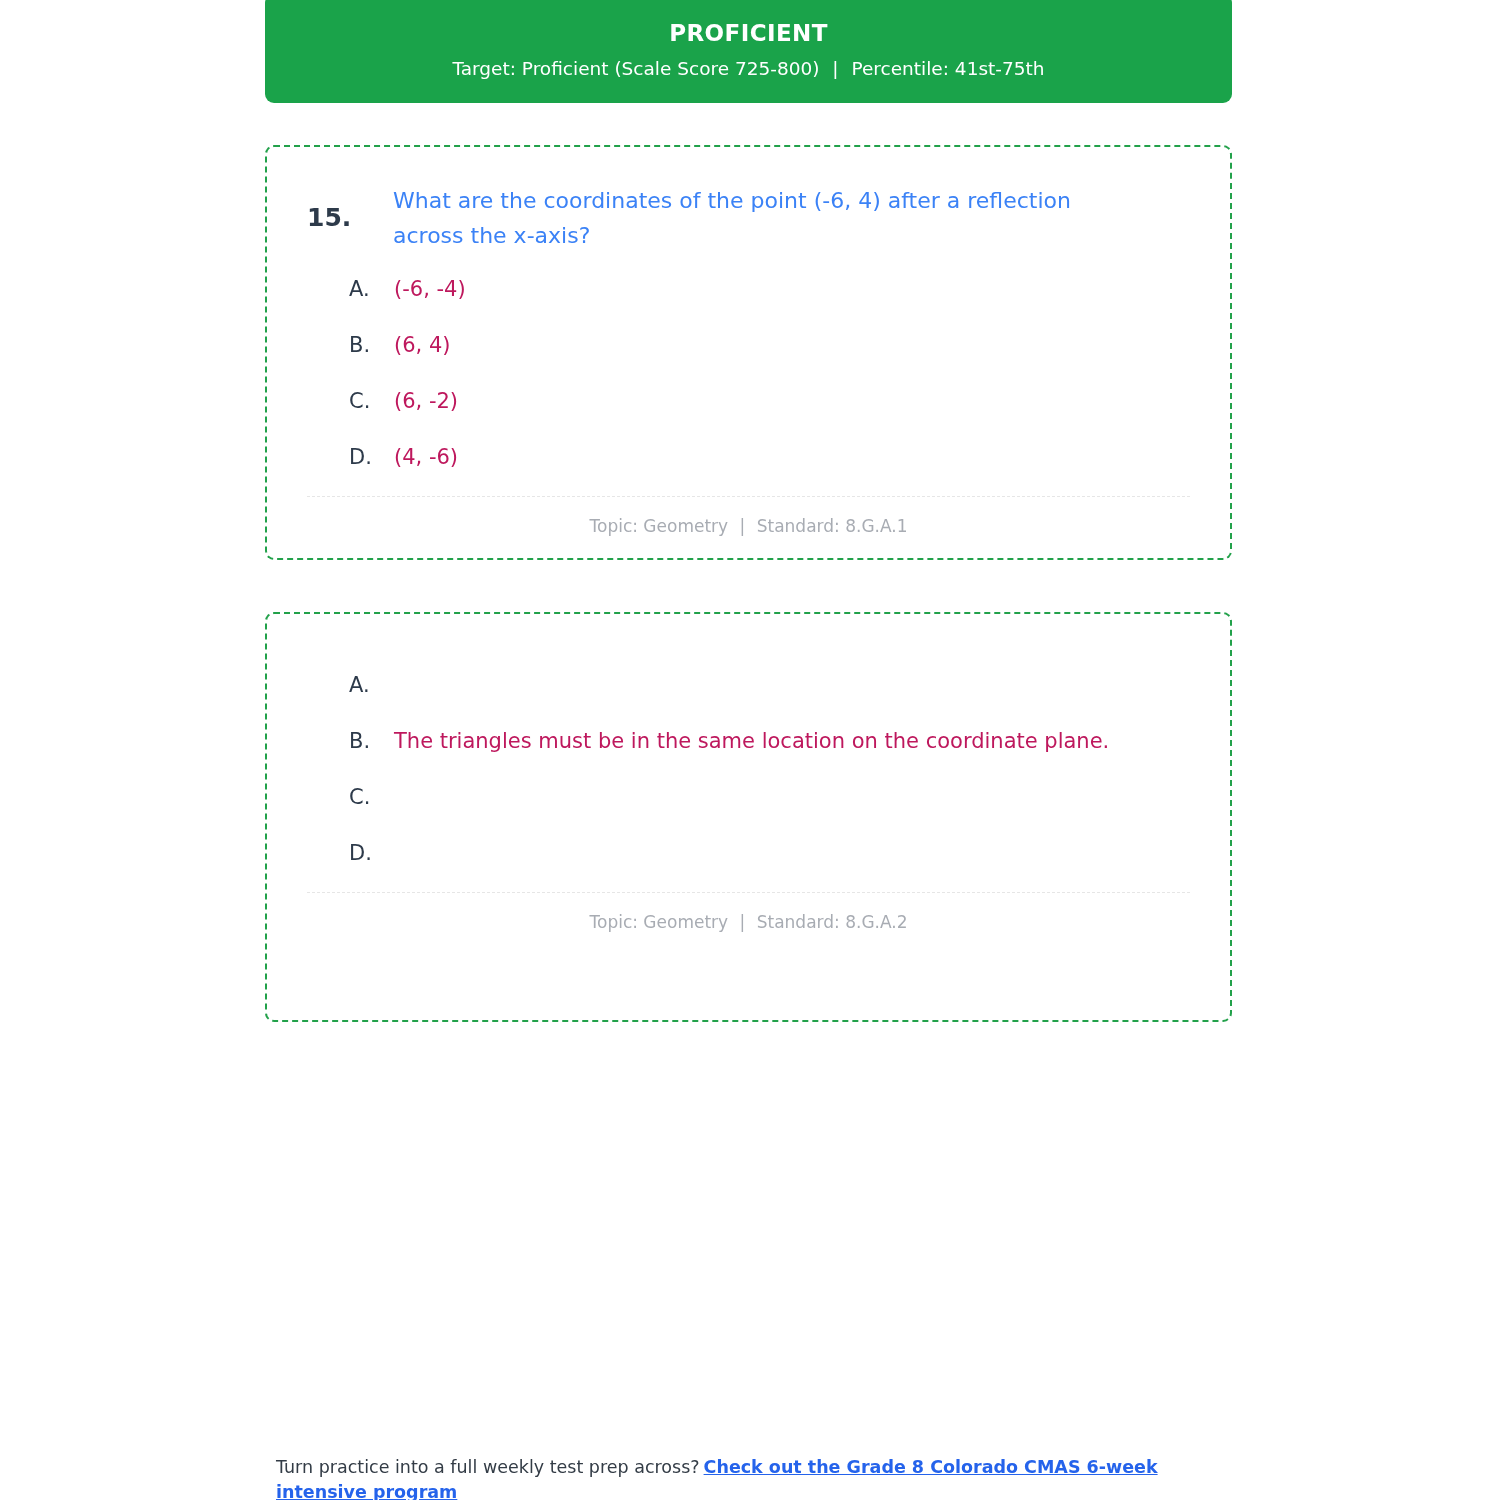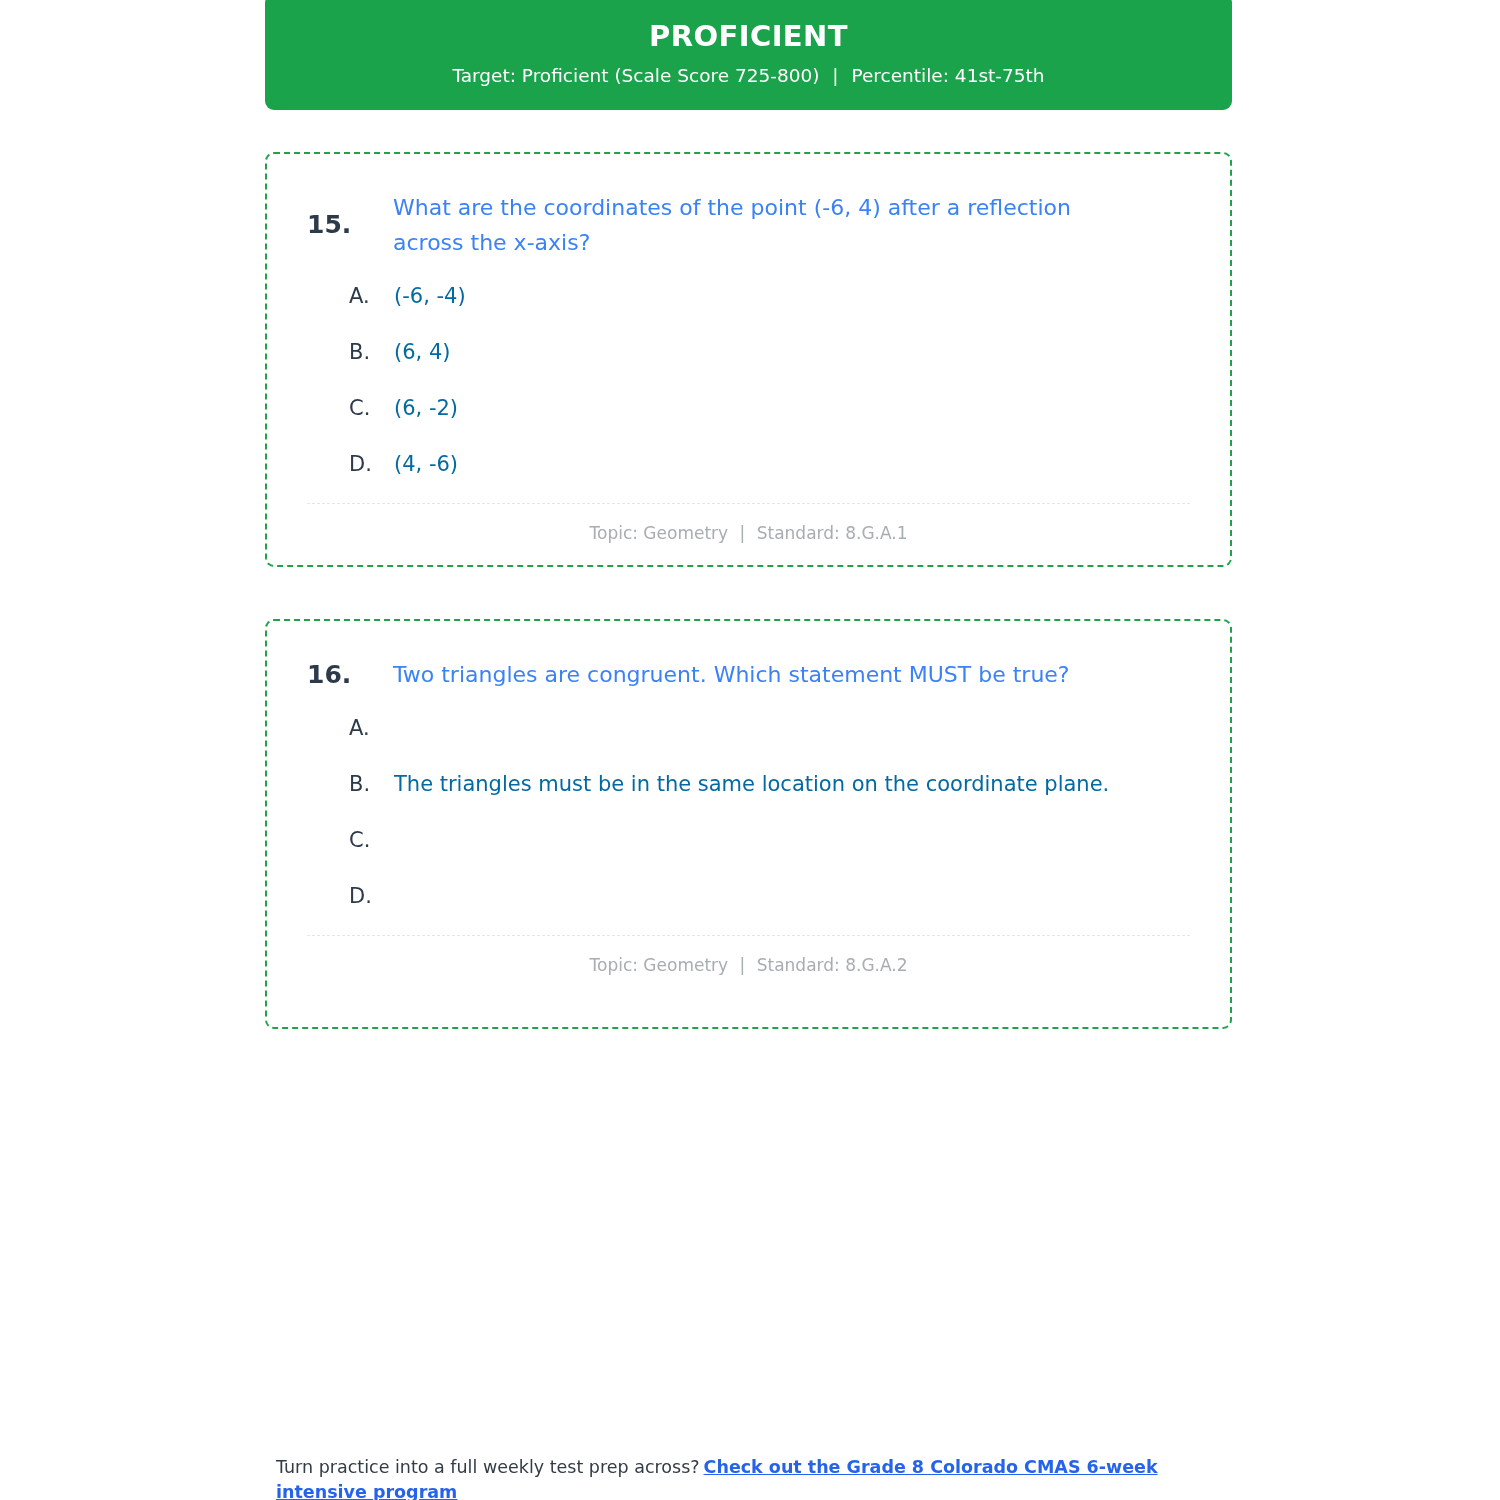--- a/index.html
+++ b/index.html
@@ -28,21 +28,21 @@
   .banner {
     background: #1aa34a;
     border-radius: 9px;
     padding: 26px 24px 22px 24px;
     text-align: center;
     box-sizing: border-box;
     margin-top: -6px;
   }
   .banner-title {
     color: #ffffff;
-    font-size: 29px;
+    font-size: 23px;
     font-weight: bold;
     letter-spacing: 0.4px;
     line-height: 1.15;
     margin: 0 0 12px 0;
   }
   .banner-sub {
     color: #ffffff;
     font-size: 18.5px;
     font-weight: normal;
     line-height: 1.2;
@@ -98,21 +98,21 @@
     font-size: 21px;
     color: #2d3a4a;
     width: 45px;
     flex: 0 0 45px;
     padding-left: 42px;
     box-sizing: content-box;
     line-height: 1.62;
   }
   .opt-text {
     font-size: 21px;
-    color: #0369a1;
+    color: #be185d;
     line-height: 1.62;
     flex: 1 1 auto;
     max-width: 760px;
   }
 
   .q-sep {
     border: 0;
     border-top: 1.5px dashed #e6e6e6;
     margin: 14px 0 0 0;
   }
@@ -184,24 +184,20 @@
     </ul>
     <hr class="q-sep">
     <div class="q-meta">
       <span>Topic: Geometry</span>
       <span class="meta-sep">|</span>
       <span>Standard: 8.G.A.1</span>
     </div>
   </div>
 
   <div class="q-block" id="q-block-16">
-    <div class="q-head">
-      <div class="q-num">16.</div>
-      <div class="q-text">Two triangles are congruent. Which statement MUST be true?</div>
-    </div>
     <ul class="options">
       <li class="option">
         <span class="opt-letter">A.</span>
       </li>
       <li class="option">
         <span class="opt-letter">B.</span>
         <span class="opt-text">The triangles must be in the same location on the coordinate plane.</span>
       </li>
       <li class="option">
         <span class="opt-letter">C.</span>

